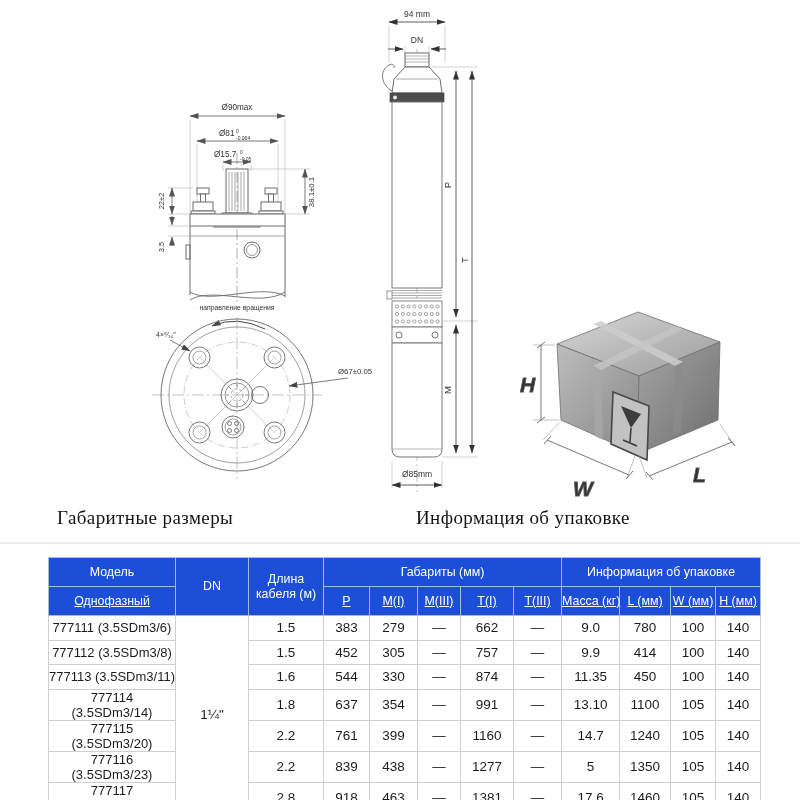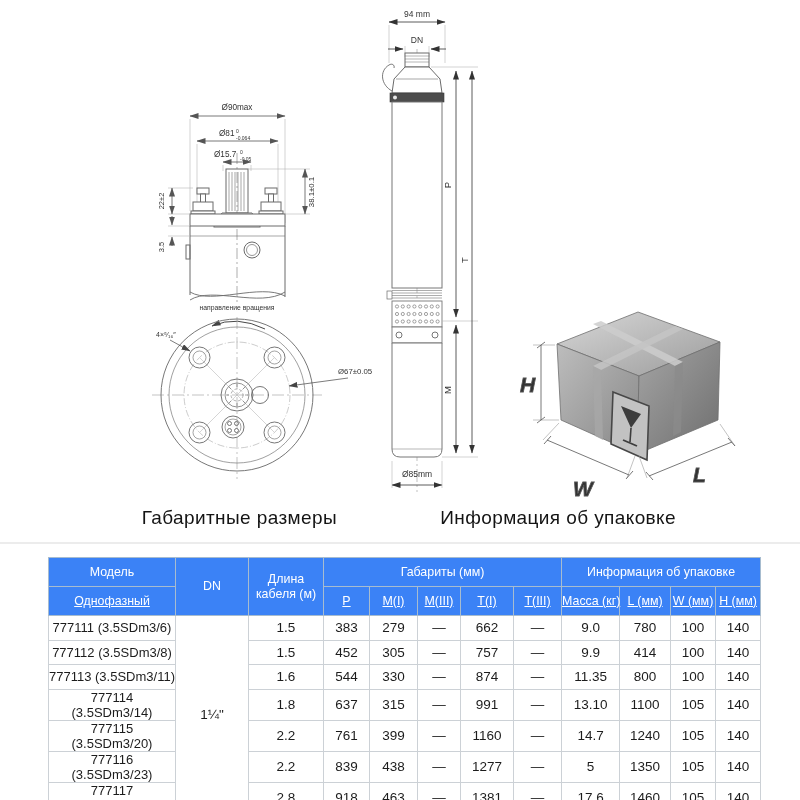--- a/index.html
+++ b/index.html
@@ -1,24 +1,24 @@
 <!DOCTYPE html>
 <html><head>
 <meta charset="utf-8">
 <style>
   html,body{margin:0;padding:0;background:#fff;}
   .stage{position:relative;width:800px;height:800px;background:#fff;overflow:hidden;
          font-family:"Liberation Sans",sans-serif;}
   .drawing{position:absolute;}
   svg text{font-family:"Liberation Sans",sans-serif;fill:#333;}
-  .title{position:absolute;font-size:19px;color:#141414;text-align:right;letter-spacing:.4px;}
+  .title{position:absolute;font-size:19px;color:#141414;text-align:left;letter-spacing:.4px;font-family:Liberation Serif, serif;}
   .rule{position:absolute;left:0;top:542px;width:800px;height:2px;background:#ececec;}
   table.spec{position:absolute;left:48px;top:557px;width:712px;border-collapse:collapse;
              table-layout:fixed;font-size:13.5px;color:#1c1c1c;}
-  .spec th{background:#3b82f6;color:#fff;font-weight:400;font-size:12.4px;
+  .spec th{background:#1d4ed8;color:#fff;font-weight:400;font-size:12.4px;
            border:1px solid #a7bccf;padding:1px 0;line-height:1.2;}
   .spec thead tr{height:29px;}
   .spec tbody tr{height:24.6px;padding-left:32px;}
   .spec td{border:1px solid #ccd1d6;text-align:center;padding:0;background:#fff;}
   .spec td.model{font-size:13px;}
   .spec th.sub{white-space:nowrap;text-decoration:underline;}
 </style>
 </head>
 <body>
 
@@ -405,29 +405,29 @@
       </tr>
       <tr>
         <td class="model">777113 (3.5SDm3/11)</td>
         <td>1.6</td>
         <td>544</td>
         <td>330</td>
         <td>—</td>
         <td>874</td>
         <td>—</td>
         <td>11.35</td>
-        <td>800</td>
+        <td>450</td>
         <td>100</td>
         <td>140</td>
       </tr>
       <tr>
         <td class="model">777114 (3.5SDm3/14)</td>
         <td>1.8</td>
         <td>637</td>
-        <td>315</td>
+        <td>354</td>
         <td>—</td>
         <td>991</td>
         <td>—</td>
         <td>13.10</td>
         <td>1100</td>
         <td>105</td>
         <td>140</td>
       </tr>
       <tr>
         <td class="model">777115 (3.5SDm3/20)</td>

